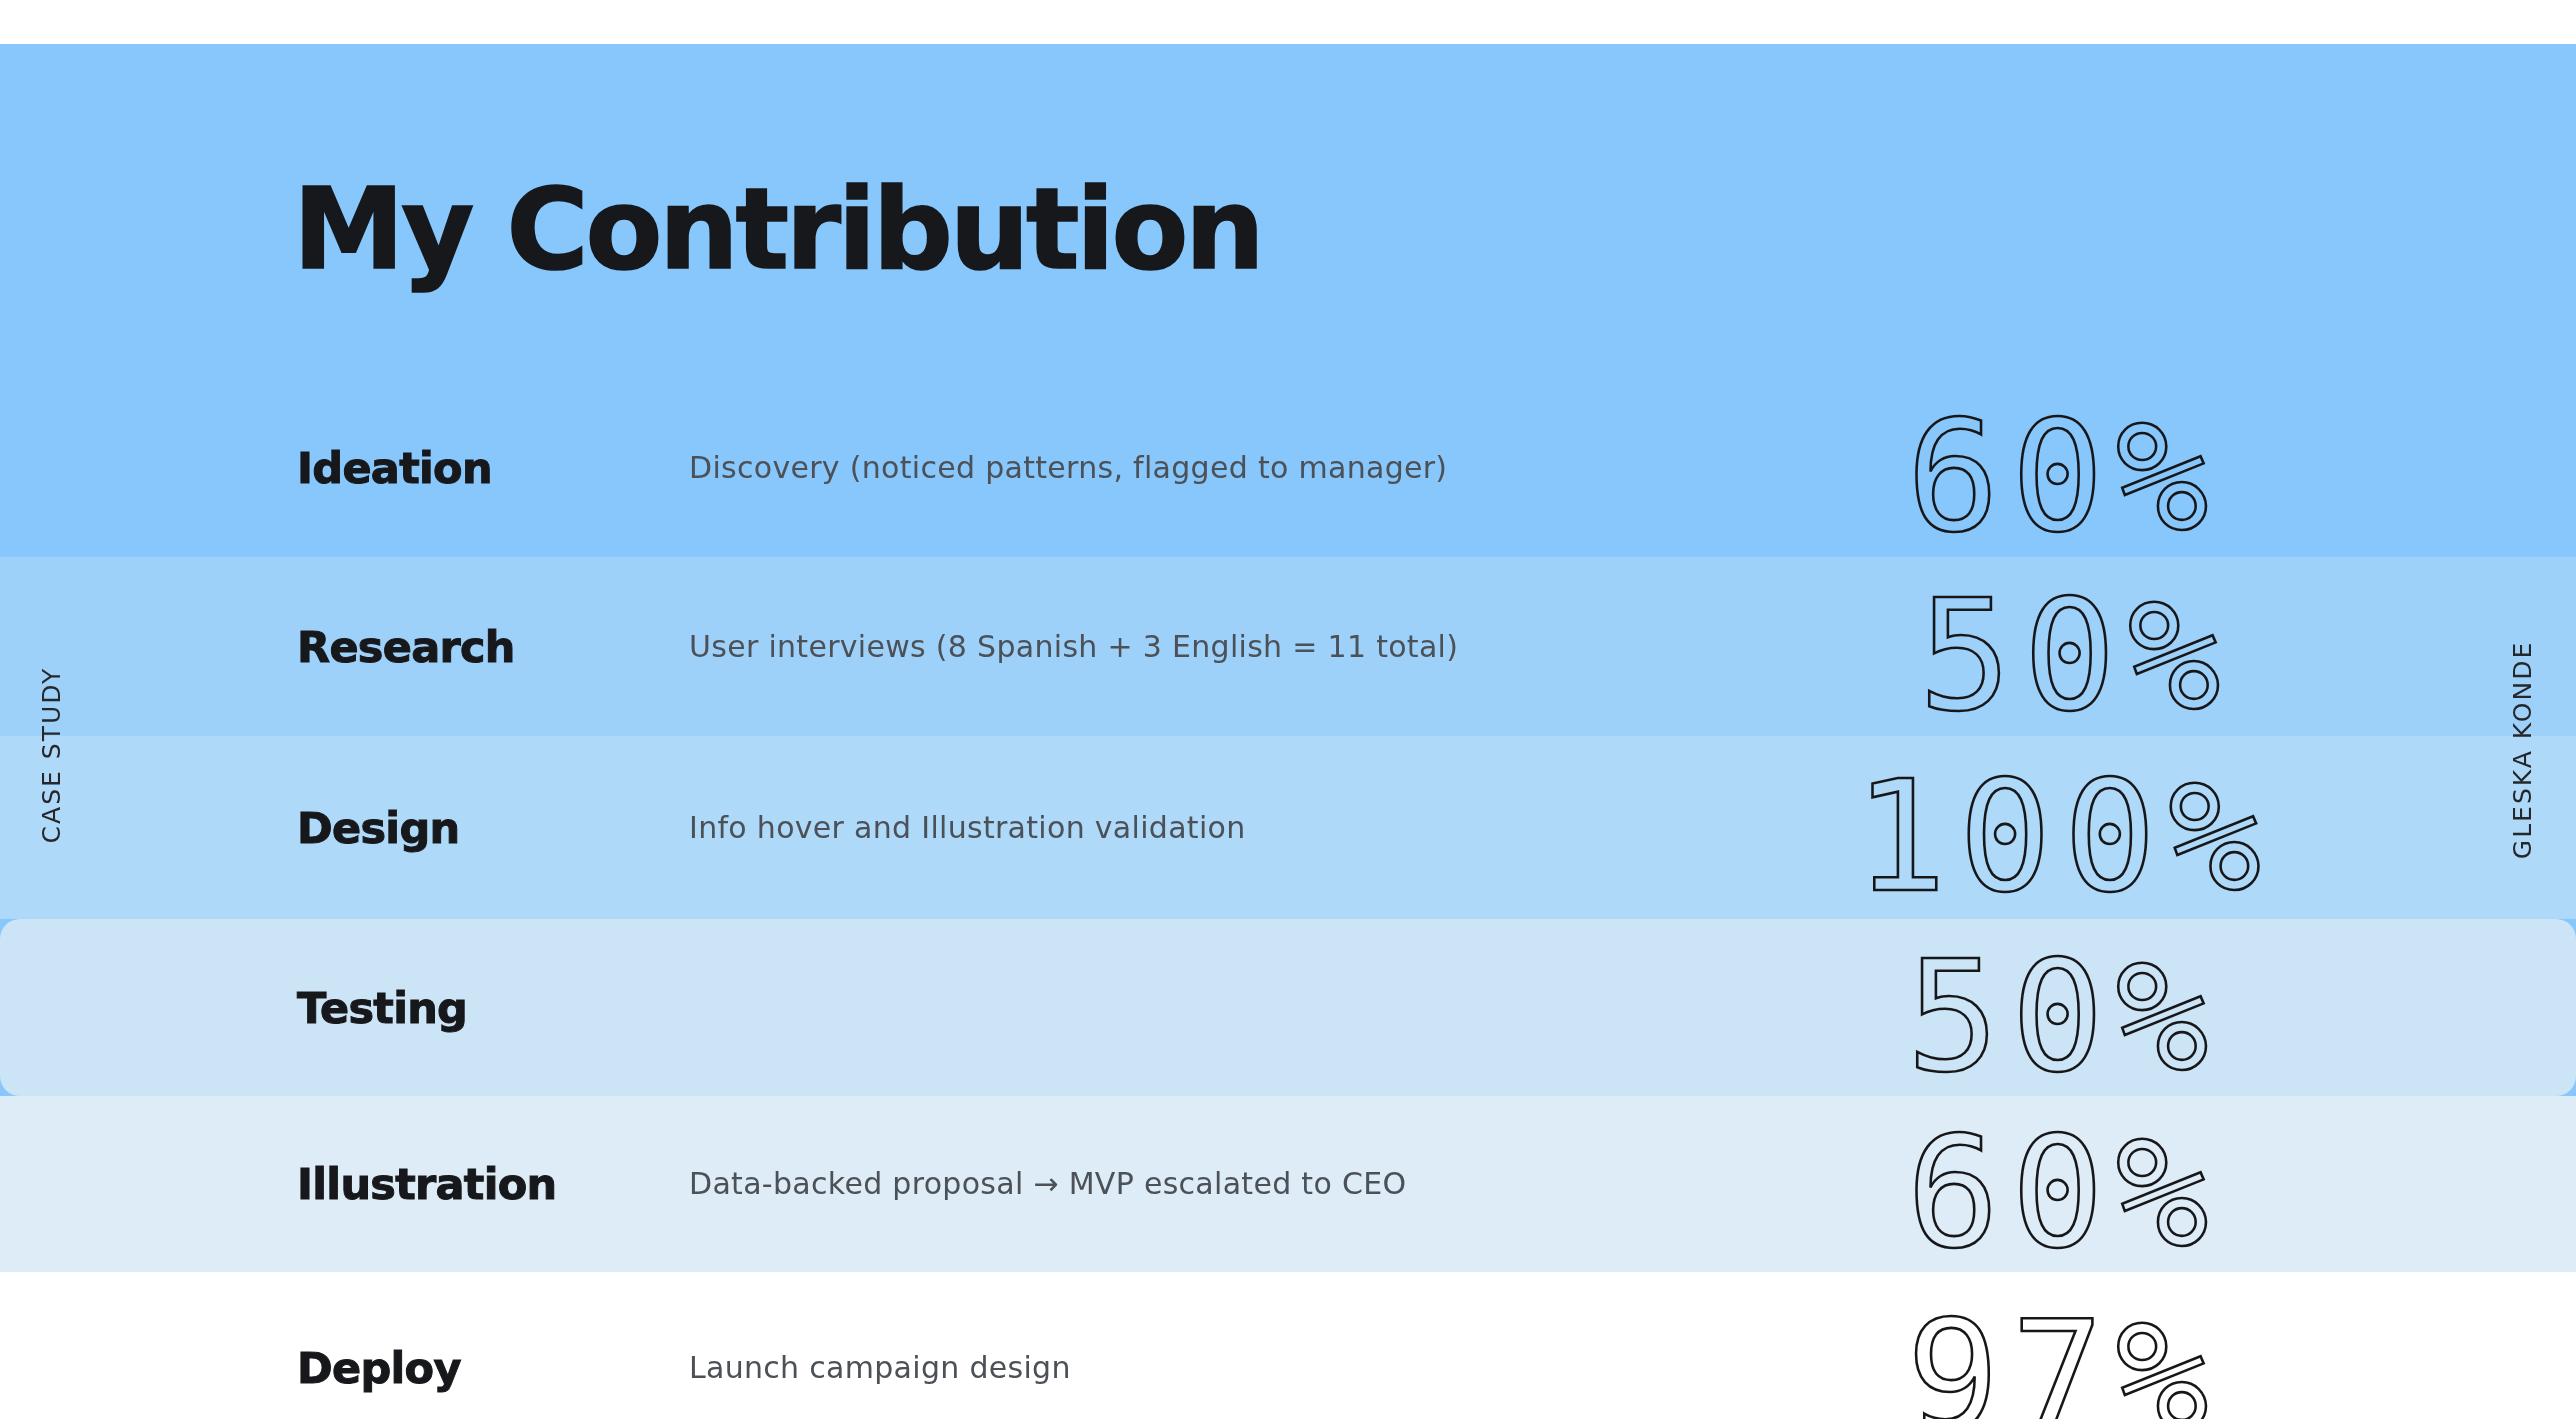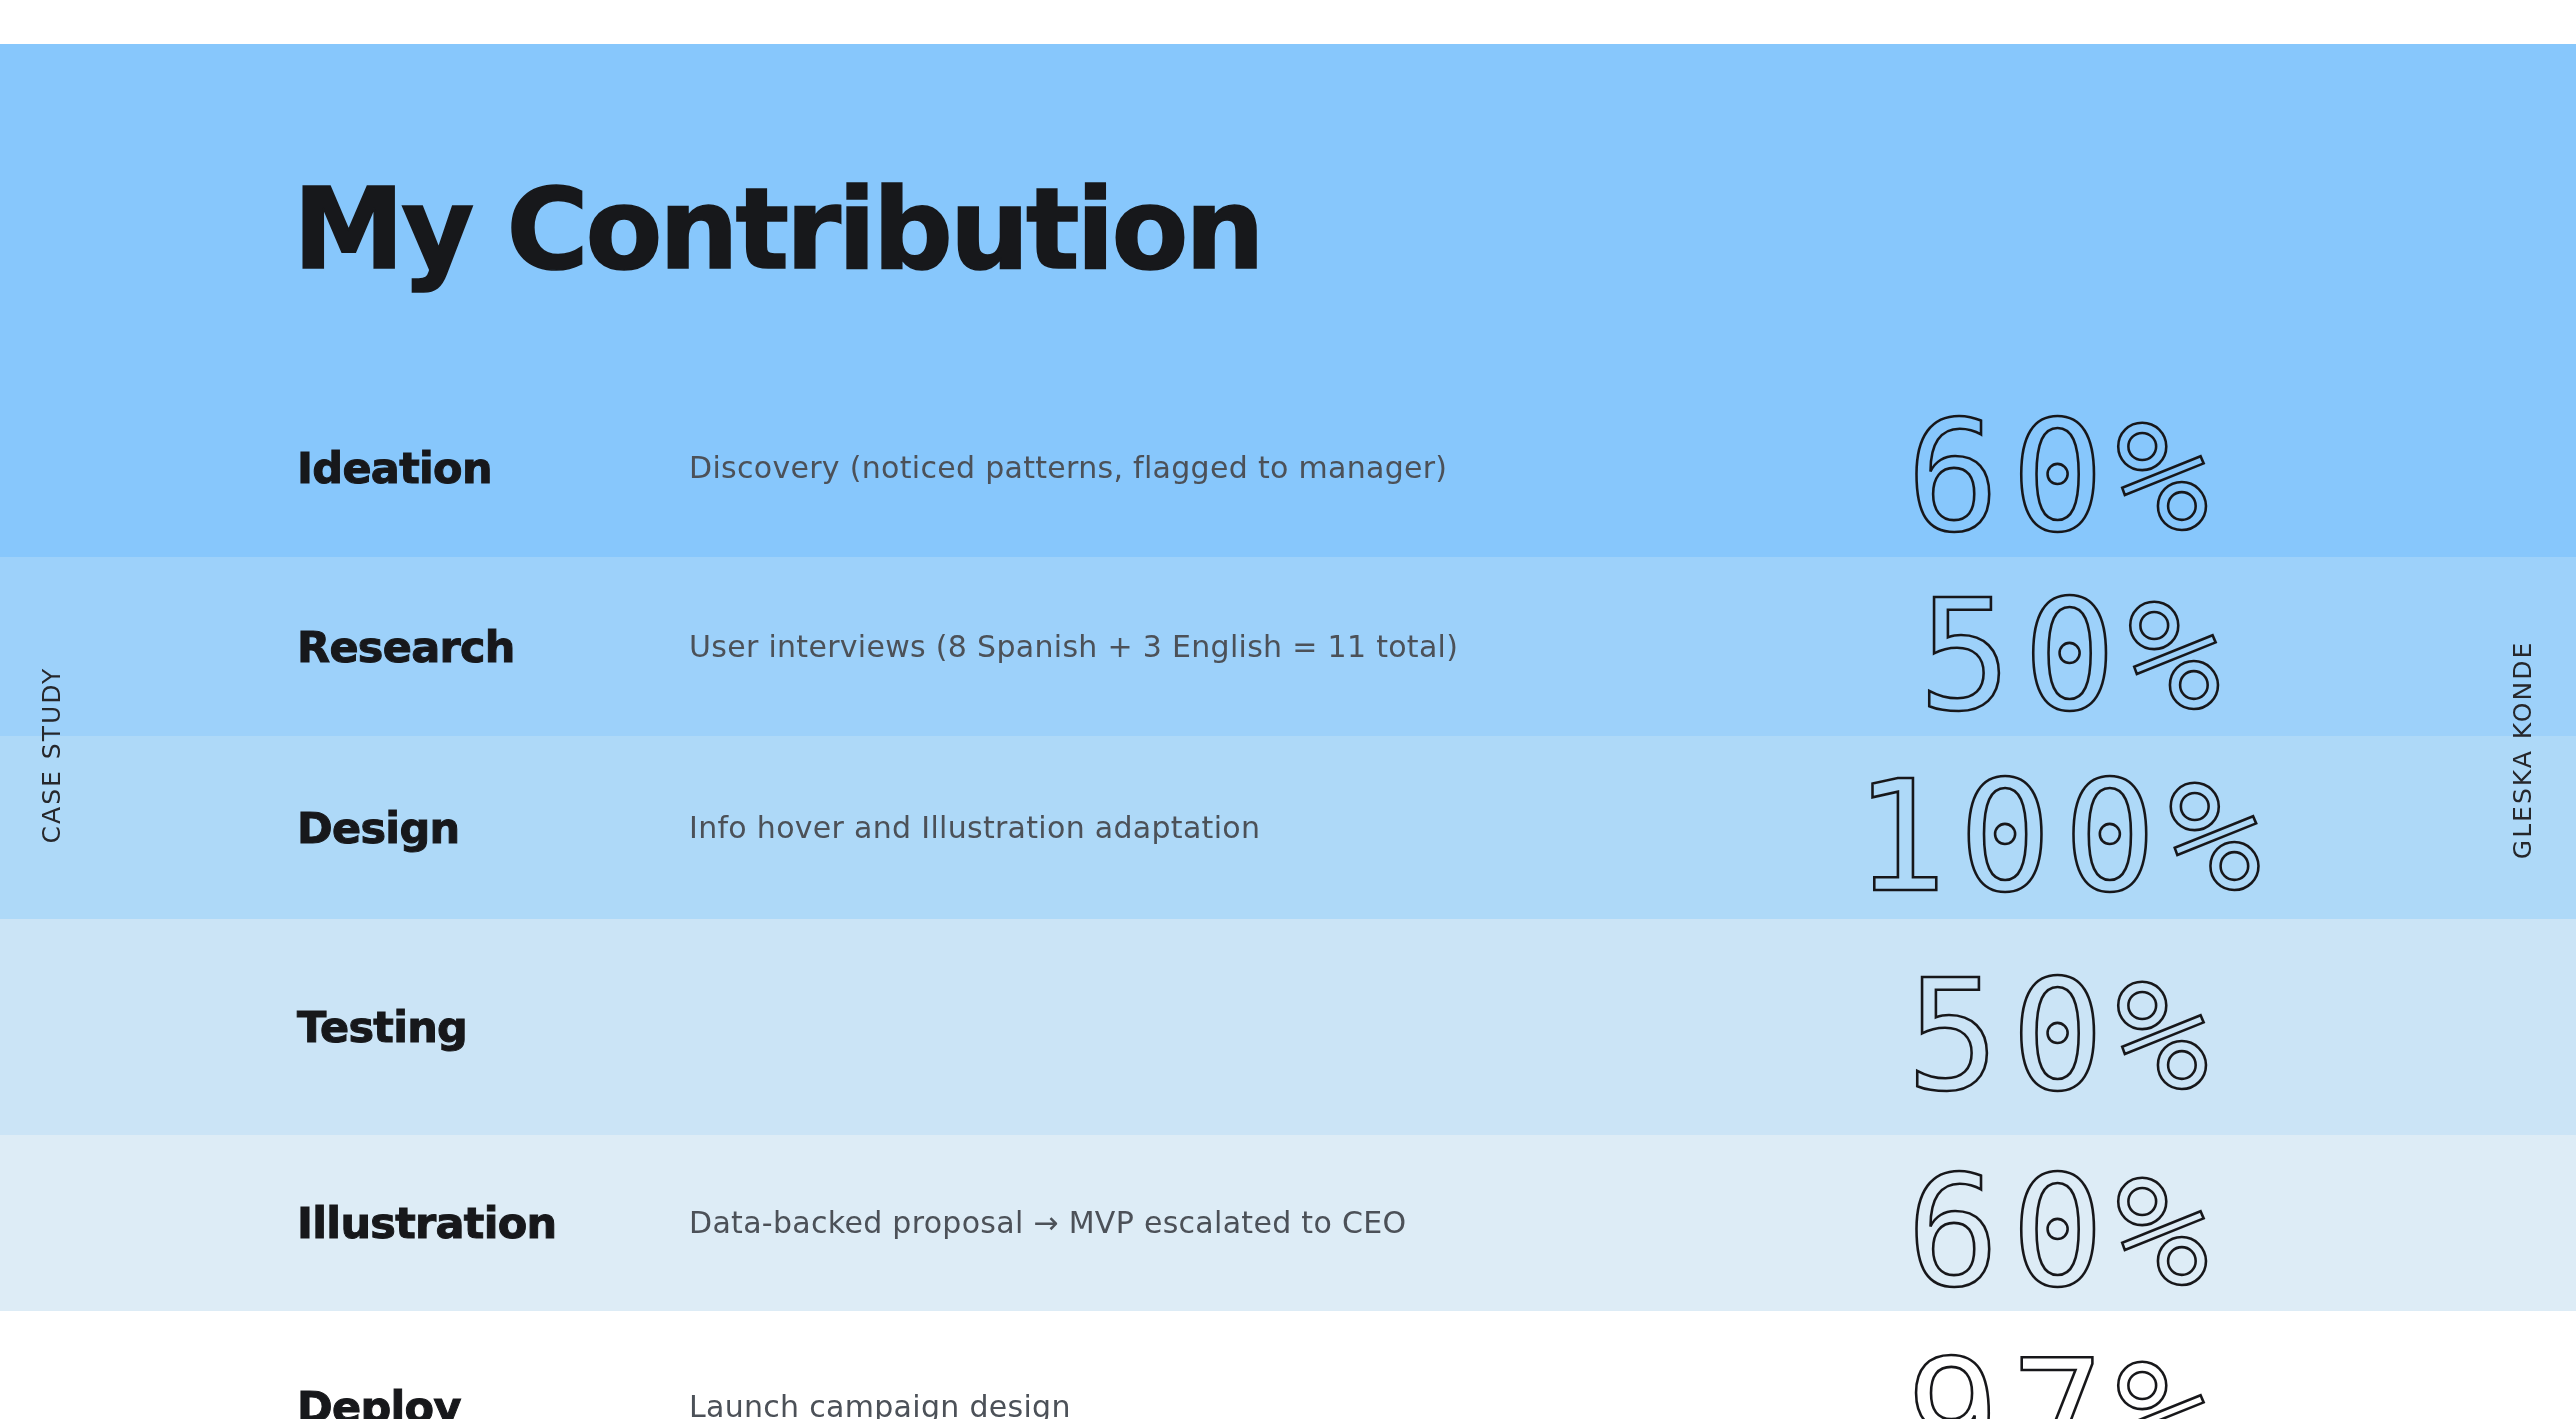--- a/index.html
+++ b/index.html
@@ -11,21 +11,21 @@
   .slide {
     position: relative;
     width: 2576px; height: 1419px;
     background: #87c7fc;
     margin-top: 44px;
   }
   .band { position: relative; width: 100%; }
   .band-1 { height: 513px; }
   .band-2 { height: 179px; }
   .band-3 { height: 183px; }
-  .band-4 { height: 216px; }
+  .band-4 { height: 177px; border-radius: 20px; }
   .band-5 { height: 176px; }
   .band-6 { height: 192px; }
 
   .title {
     position: absolute;
     left: 293px; top: 129px;
     margin: 0;
     font-size: 112px;
     font-weight: bold;
     letter-spacing: -3.3px;
@@ -103,21 +103,21 @@
     <div class="row">
       <div class="row-label">Research</div>
       <div class="row-desc">User interviews (8 Spanish + 3 English = 11 total)</div>
       <div class="row-pct">50%</div>
     </div>
   </div>
 
   <div class="band band-3" style="background: rgb(174, 217, 248);">
     <div class="row">
       <div class="row-label">Design</div>
-      <div class="row-desc">Info hover and Illustration adaptation</div>
+      <div class="row-desc">Info hover and Illustration validation</div>
       <div class="row-pct">100%</div>
     </div>
   </div>
 
   <div class="band band-4" style="background: rgb(203, 228, 246);">
     <div class="row">
       <div class="row-label">Testing</div>
       <div class="row-pct">50%</div>
     </div>
   </div>

